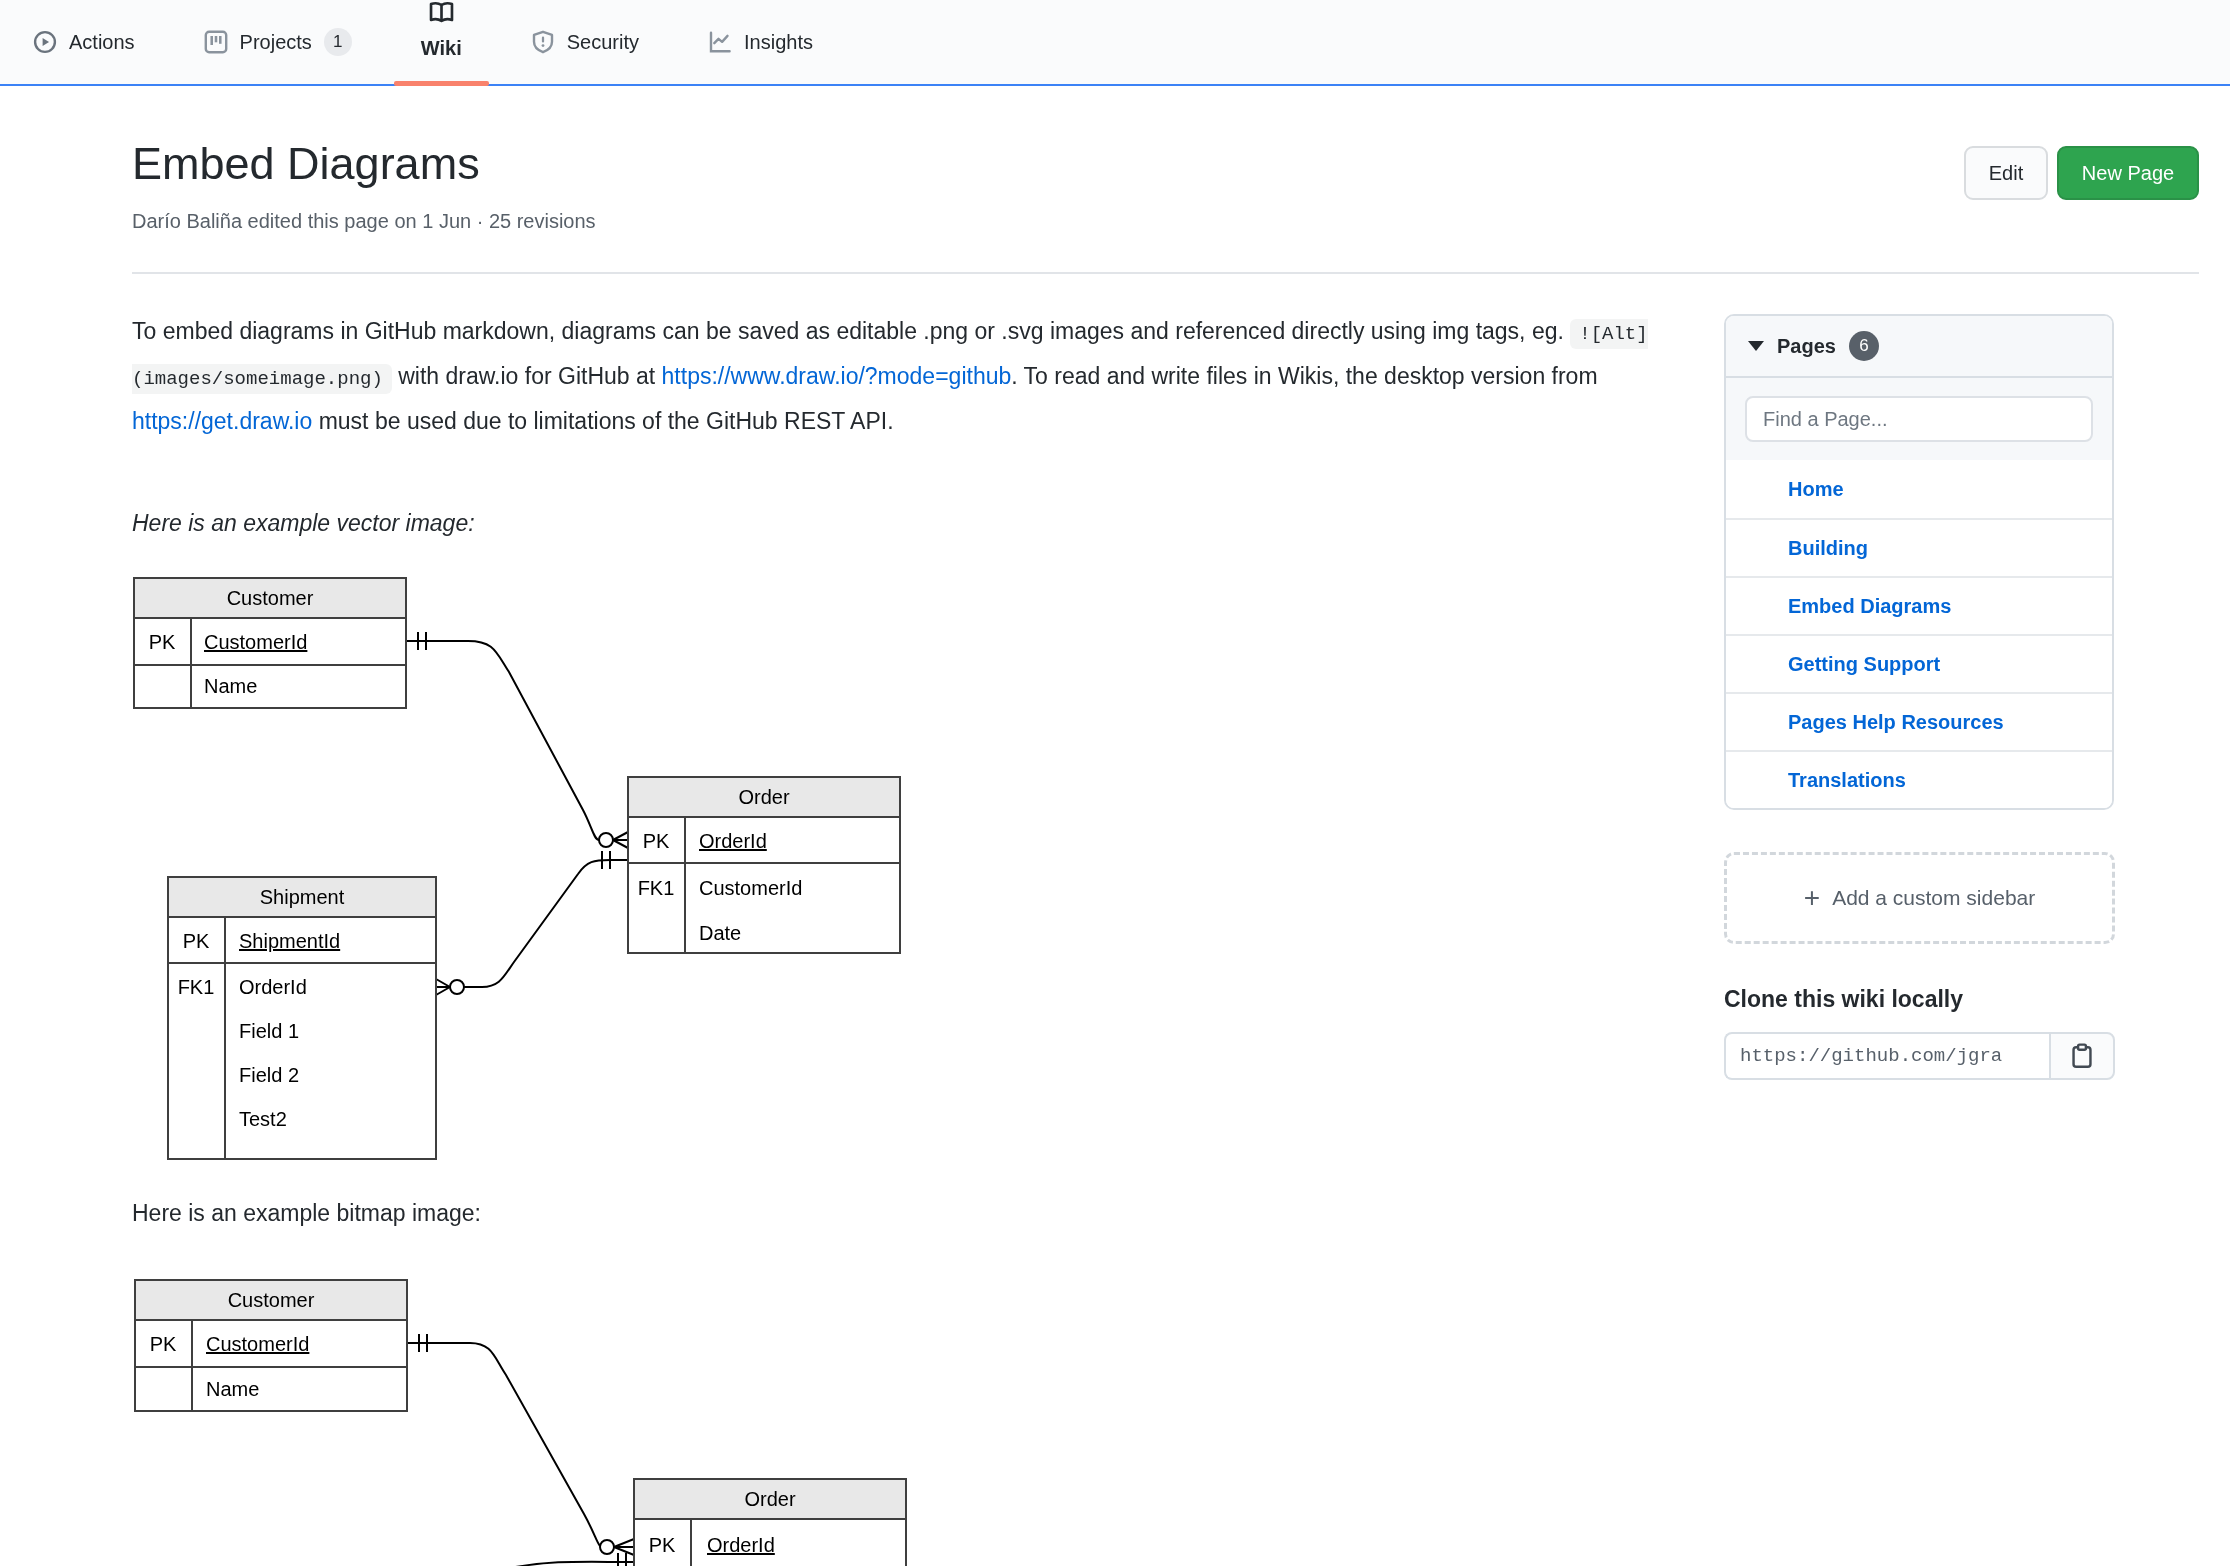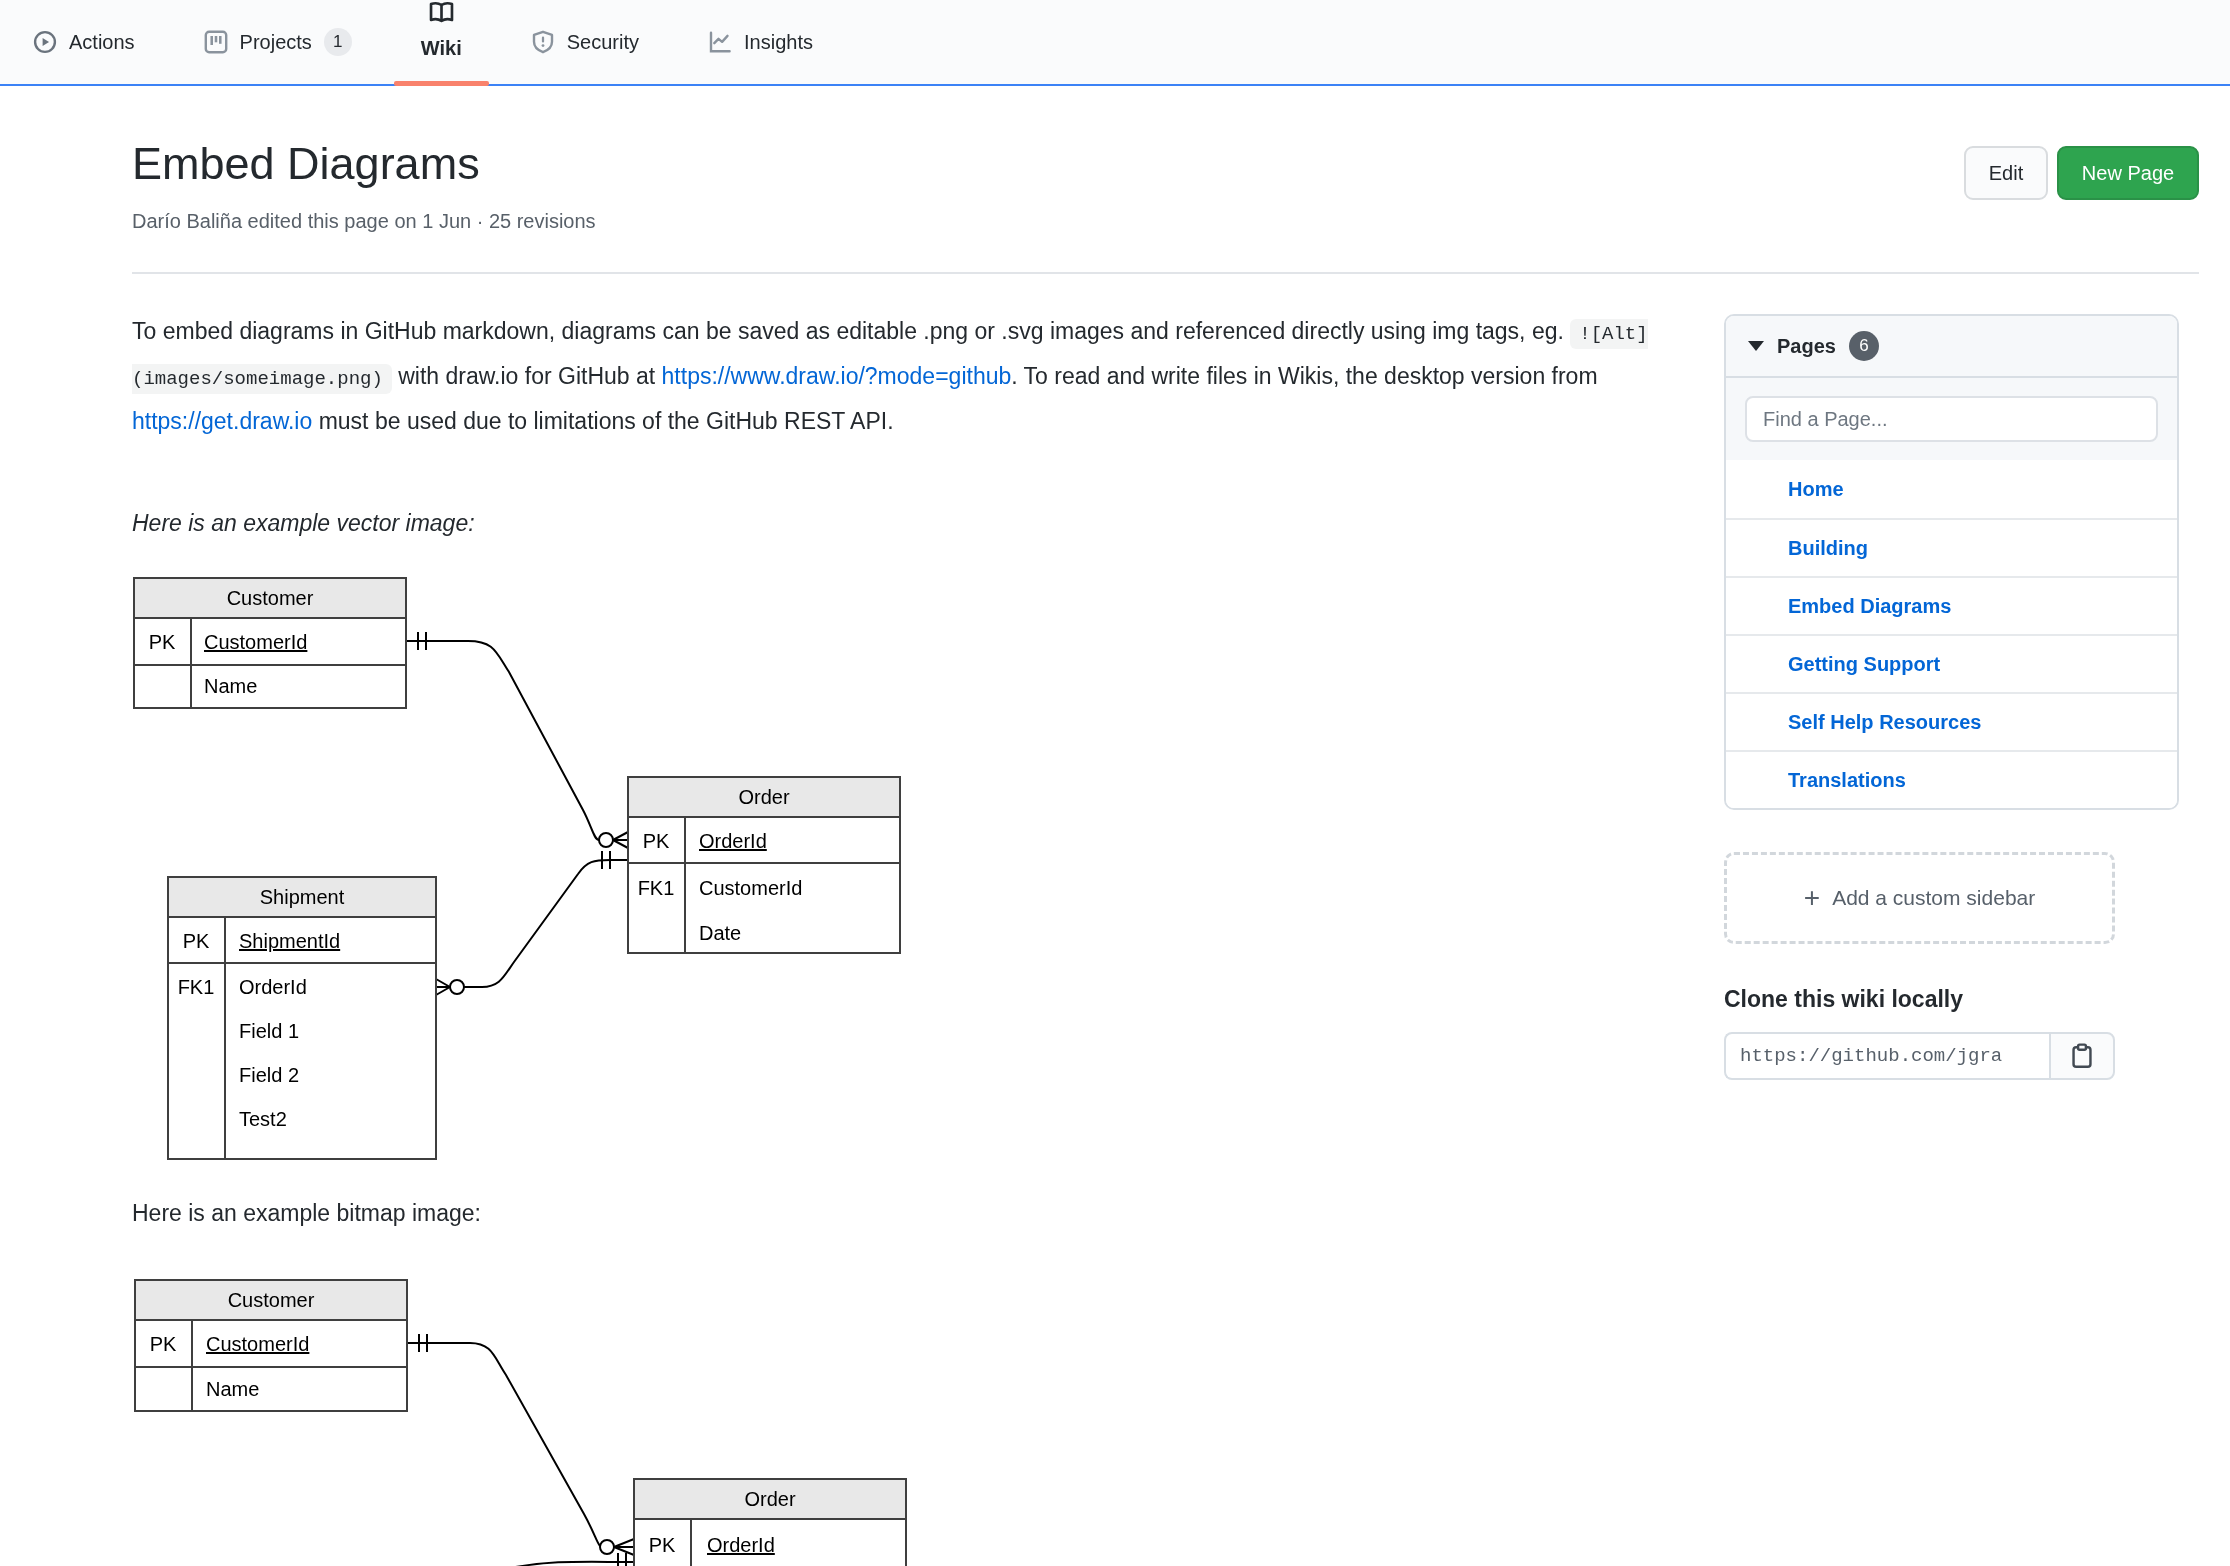--- a/index.html
+++ b/index.html
@@ -57,21 +57,21 @@
   .er-vector { top:572px; width:780px; height:600px; }
   .er-bitmap { top:1262px; width:790px; height:304px; filter:blur(0.45px); }
   .er-svg text { font-family:"Liberation Sans", sans-serif; font-size:20px; fill:#000; }
   .er-svg .hdr { fill:#e8e8e8; stroke:#3f3f3f; stroke-width:2; }
   .er-svg .box { fill:#fff; stroke:#3f3f3f; stroke-width:2; }
   .er-svg .ln  { stroke:#3f3f3f; stroke-width:2; fill:none; }
   .er-svg .rel { stroke:#000; stroke-width:2; fill:none; }
   .er-svg .dot { fill:#fff; stroke:#000; stroke-width:2; }
   
   .pages-panel {
-    position:absolute; left:1724px; top:314px; width:455px;
+    position:absolute; left:1724px; top:314px; width:390px;
     border:2px solid #d8dee4; border-radius:10px; background:#fff;
   }
   .pages-head {
     height:62px; background:#f6f8fa; border-bottom:2px solid #d8dee4;
     border-radius:8px 8px 0 0; display:flex; align-items:center; gap:13px;
     padding:0 22px; cursor:pointer;
   }
   .caret { width:0; height:0; border-left:8px solid transparent; border-right:8px solid transparent; border-top:10px solid #24292e; }
   .pages-label { font-size:20px; font-weight:700; color:#24292e; }
   .pages-count {
@@ -272,21 +272,21 @@
     <div class="page-item">
         <a>Building</a>
       </div>
     <div class="page-item">
         <a>Embed Diagrams</a>
       </div>
     <div class="page-item">
         <a>Getting Support</a>
       </div>
     <div class="page-item">
-        <a>Self Help Resources</a>
+        <a>Pages Help Resources</a>
       </div>
     <div class="page-item">
         <a>Translations</a>
       </div>
   </aside>
 
   <div class="add-sidebar">
     <span class="plus">+</span>
     <span>Add a custom sidebar</span>
   </div>

